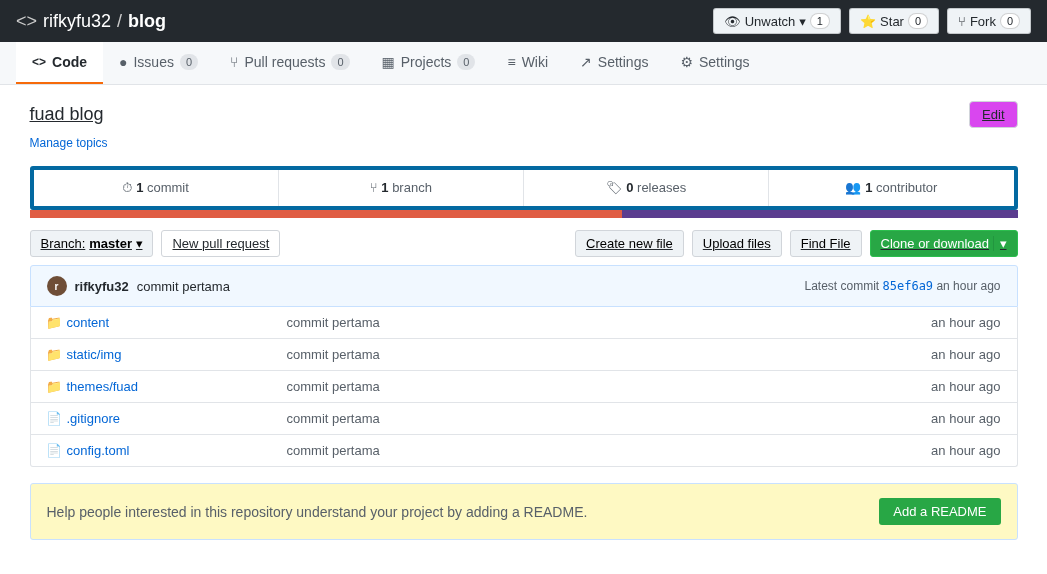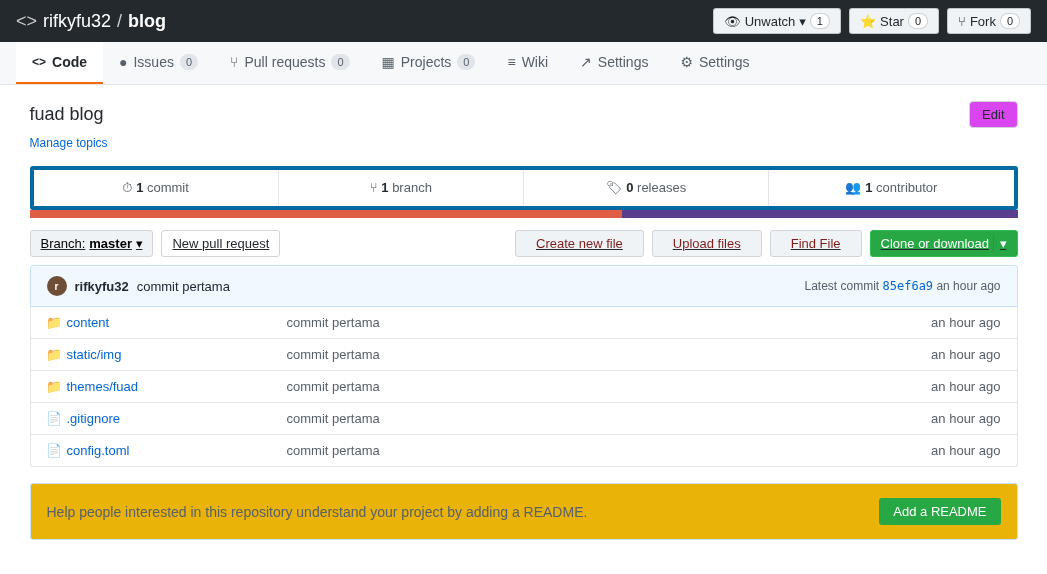--- a/index.html
+++ b/index.html
@@ -16,21 +16,21 @@
 
     
     .tabs { border-bottom: 1px solid #e1e4e8; padding: 0 16px; display: flex; gap: 0; background: #f6f8fa; }
     .tab { display: flex; align-items: center; gap: 6px; padding: 12px 16px; font-size: 14px; color: #586069; cursor: pointer; border-bottom: 2px solid transparent; }
     .tab.active { color: #24292e; border-bottom: 2px solid #f66a0a; font-weight: 600; background: #fff; }
     .tab-count { background: #e1e4e8; border-radius: 10px; padding: 2px 6px; font-size: 11px; }
 
     
     .main { padding: 16px; }
 
-    .repo-description-row { display: flex; justify-content: space-between; align-items: center; margin-bottom: 8px; }
+    .repo-description-row { display: flex; justify-content: space-between; align-items: center; margin-bottom: 8px; text-decoration: underline; }
     .repo-description { font-size: 18px; color: #24292e; }
     .edit-btn { border: 1px solid #d1d5da; border-radius: 4px; padding: 5px 12px; font-size: 13px; cursor: pointer; background: #d946ef; color: #24292e; }
 
     .manage-topics { font-size: 12px; margin-bottom: 16px; }
 
     
     .stats-bar { border: 4px solid #0369a1; border-radius: 3px; display: flex; margin-bottom: 0; }
     .stat-item { flex: 1; text-align: center; padding: 10px; border-right: 1px solid #e1e4e8; font-size: 13px; color: #586069; }
     .stat-item:last-child { border-right: none; text-align: center; }
     .stat-item strong { color: #24292e; }
@@ -40,42 +40,42 @@
     .lang-segment-red { flex: 1; background: #e05d44; }
     .lang-segment-blue { flex: 0 0 40%; background: #5b3d8f; }
 
     
     .actions-row { display: flex; justify-content: space-between; align-items: center; margin: 12px 0 8px; text-decoration: underline; }
     .branch-selector { display: flex; align-items: center; gap: 8px; }
     .branch-btn { border: 1px solid #d1d5da; border-radius: 3px; padding: 5px 10px; font-size: 13px; cursor: pointer; background: #eff3f6; display: flex; align-items: center; gap: 4px; }
     .pull-req-btn { border: 1px solid #d1d5da; border-radius: 3px; padding: 5px 10px; font-size: 13px; cursor: pointer; background: #fff; color: #24292e; }
 
     .file-actions { display: flex; align-items: center; gap: 8px; }
-    .file-action-btn { border: 1px solid #d1d5da; border-radius: 3px; padding: 5px 20px; font-size: 13px; cursor: pointer; background: #eff3f6; color: #7f1d1d; }
+    .file-action-btn { border: 1px solid #d1d5da; border-radius: 3px; padding: 5px 10px; font-size: 13px; cursor: pointer; background: #eff3f6; color: #000000; }
     .clone-btn { border: 1px solid #2cbe4e; border-radius: 3px; padding: 5px 10px; font-size: 13px; cursor: pointer; background: #28a745; color: #fff; display: flex; align-items: center; gap: 4px; }
     .clone-caret { border-left: 1px solid #22963f; padding-left: 6px; }
 
     
     .commit-header { background: #f1f8ff; border: 1px solid #c8e1ff; border-radius: 3px 3px 0 0; padding: 10px 16px; display: flex; align-items: center; gap: 8px; font-size: 13px; }
     .avatar { width: 20px; height: 20px; border-radius: 50%; background: #ccc; overflow: hidden; }
     .commit-author { font-weight: 600; color: #24292e; }
     .commit-msg { color: #24292e; }
     .commit-meta { margin-left: auto; font-size: 12px; color: #586069; }
 
     
     .file-table { border: 1px solid #e1e4e8; border-top: none; border-radius: 0 0 3px 3px; }
     .file-row { display: flex; align-items: center; padding: 8px 16px; border-bottom: 1px solid #e1e4e8; font-size: 13px; }
     .file-row:last-child { border-bottom: none; }
     .file-icon { width: 20px; color: #586069; flex-shrink: 0; }
     .file-name { width: 220px; color: #0366d6; cursor: pointer; }
     .file-commit-msg { flex: 1; color: #586069; }
     .file-time { margin-left: auto; color: #586069; text-align: right; min-width: 100px; }
 
     
-    .readme-banner { background: #eab308; border: 1px solid #c8e1ff; border-radius: 3px; padding: 14px 16px; display: flex; align-items: center; justify-content: space-between; margin-top: 16px; font-size: 14px; color: #586069; }
+    .readme-banner { background: #fef9c3; border: 1px solid #c8e1ff; border-radius: 3px; padding: 14px 16px; display: flex; align-items: center; justify-content: space-between; margin-top: 16px; font-size: 14px; color: #586069; }
     .add-readme-btn { background: #28a745; color: #fff; border: none; border-radius: 3px; padding: 6px 14px; font-size: 13px; cursor: pointer; }
 
     .container { max-width: 1020px; margin: 0 auto; }
   </style>
 </head>
 <body>
 
 <div class="top-bar">
   <div class="repo-title">
     <span style="color:#ccc;">&lt;&gt;</span>

